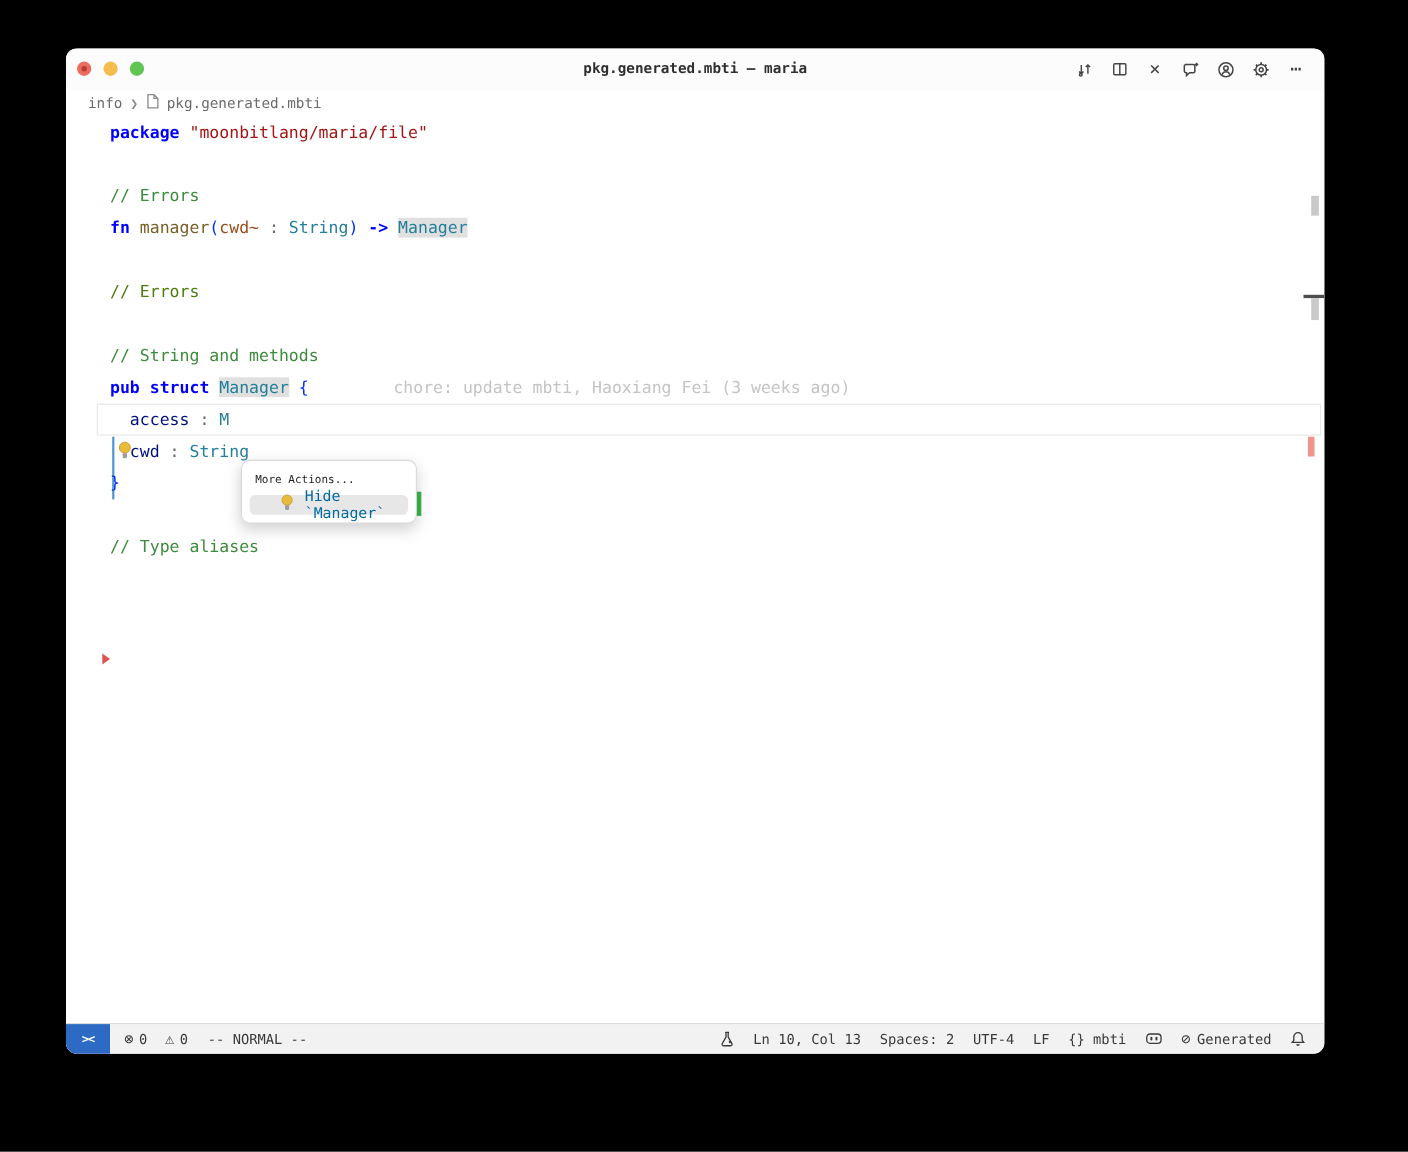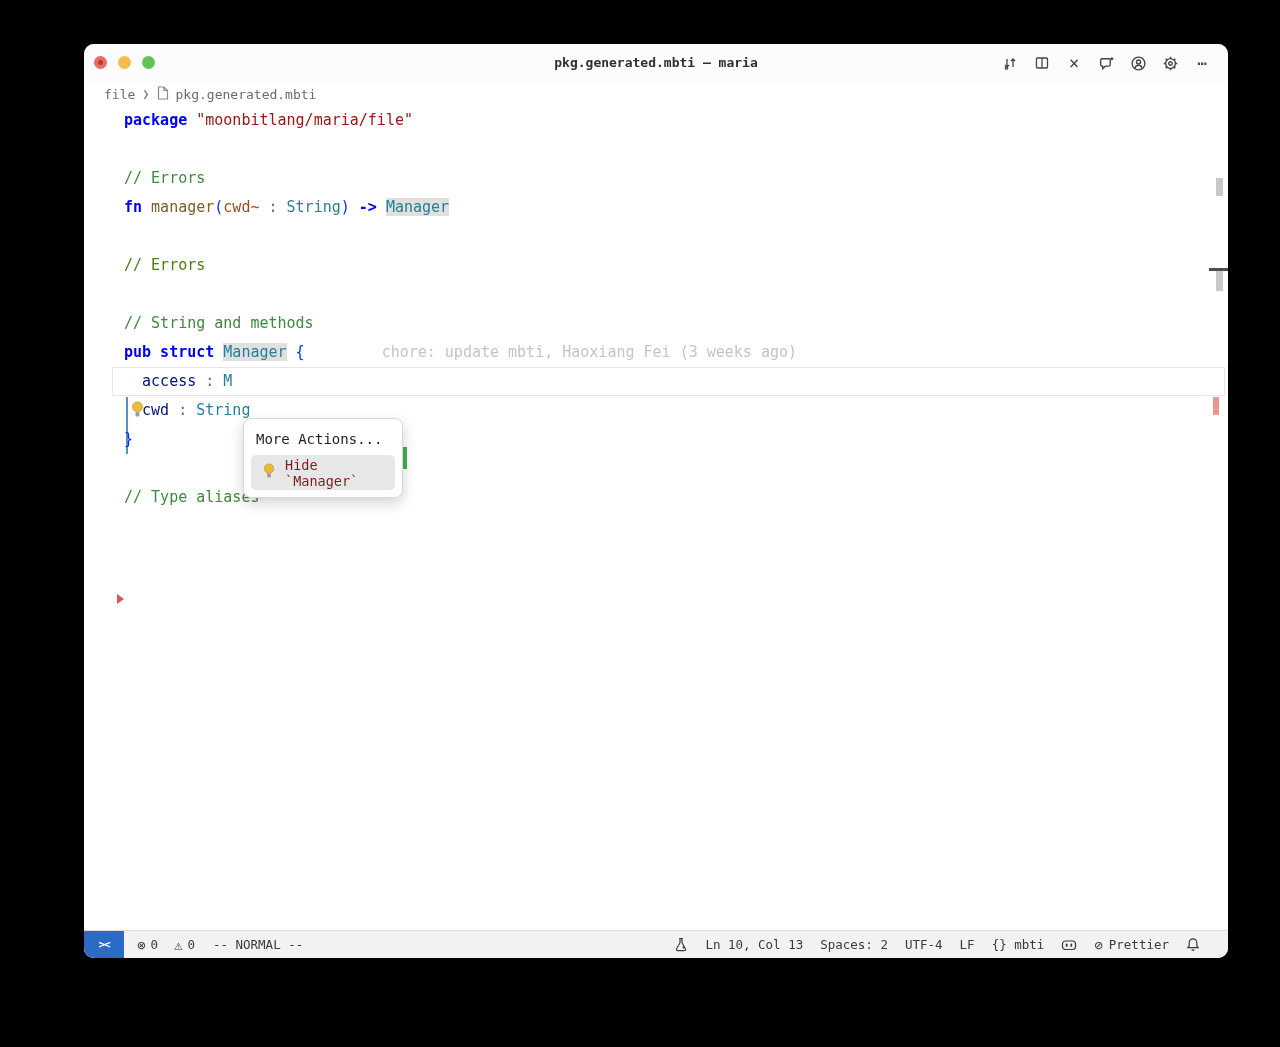--- a/index.html
+++ b/index.html
@@ -1,20 +1,20 @@
 <!DOCTYPE html>
 <html><head>
 <meta charset="utf-8">
 <style>
   * { margin:0; padding:0; box-sizing:border-box; }
   html,body { width:1280px; height:1047px; }
   body { background:#000; position:relative; font-family:"DejaVu Sans Mono", monospace; }
 
   .window {
-    position:absolute; left:84px; top:44px; width:1144px; height:914px;
+    position:absolute; left:60px; top:44px; width:1144px; height:914px;
     background:#fff; border-radius:10px; overflow:hidden;
   }
 
   
   .titlebar { position:relative; height:38px; background:#fcfcfc; }
   .traffic { position:absolute; top:11.5px; width:13px; height:13px; border-radius:50%; }
   .t-red   { left:10px; background:#ec6a5e; }
   .t-red::after { content:""; position:absolute; left:4px; top:4px; width:5px; height:5px; border-radius:50%; background:#b33d33; }
   .t-yellow{ left:34px; background:#f5bd4f; }
   .t-green { left:58px; background:#61c554; }
@@ -40,23 +40,23 @@
     border:1px solid #e7e7e7; z-index:1; }
   .indent-guide { position:absolute; left:42px; top:291px; width:1.5px; height:57px; background:#4e94ce; z-index:2; }
 
   .bulb { position:absolute; z-index:3; }
   .bulb-editor { left:46px; top:295px; }
 
   
   .popup { position:absolute; left:159px; top:312px; width:160px; z-index:10;
     background:#fff; border:1px solid #d9d9d9; border-radius:8px;
     box-shadow:0 5px 14px rgba(0,0,0,.18); padding:7px; }
-  .popup-title { font-size:14px; color:#1f1f1f; padding:5px 5px 8px 5px; }
-  .popup-item { background:#e7e7e7; border-radius:5px; height:35px; display:flex;
-    align-items:center; gap:9px; padding:0 11px; font-size:13.5px; color:#7f1d1d; }
+  .popup-title { font-size:10px; color:#1f1f1f; padding:5px 5px 8px 5px; }
+  .popup-item { background:#e7e7e7; border-radius:5px; height:18px; display:flex;
+    align-items:center; gap:9px; padding:0 27px; font-size:13.5px; color:#0369a1; }
 
   .green-sliver { position:absolute; left:317px; top:341px; width:6px; height:22px;
     background:#3cb54a; z-index:5; }
 
   
   .ov-mark { position:absolute; z-index:4; }
   .ov-gray1 { left:1132px; top:72px;  width:7px; height:18px; background:#c9c9c9; }
   .ov-cursor{ left:1125px; top:162px; width:19px; height:2.5px; background:#4d4d4d; }
   .ov-gray2 { left:1132px; top:165px; width:7px; height:20px; background:#c9c9c9; }
   .ov-red   { left:1129px; top:291px; width:6px; height:18px; background:#f0958d; }
@@ -66,21 +66,21 @@
 
   
   .statusbar { position:absolute; left:0; right:0; bottom:0; height:28px;
     background:#f2f2f2; border-top:1px solid #dcdcdc; display:flex; align-items:center;
     font-size:12.5px; color:#3a3a3a; }
   .sb-remote { width:40px; height:28px; background:#2c6ac4; color:#fff; display:flex;
     align-items:center; justify-content:center; font-size:11px; font-weight:700; letter-spacing:-1px; }
   .sb-left { display:flex; align-items:center; gap:18px; padding-left:13px; }
   .sb-problems { display:flex; align-items:center; gap:5px; }
   .sb-problems .gap { width:6px; }
-  .sb-right { margin-left:auto; display:flex; align-items:flex-end; gap:17px; padding-right:28px; }
+  .sb-right { margin-left:auto; display:flex; align-items:flex-start; gap:17px; padding-right:17px; }
   .sb-item { display:flex; align-items:center; gap:6px; white-space:pre; }
   .sb-icon svg { stroke:#3a3a3a; fill:none; stroke-width:1.2; }
   .sb-glyph { font-size:14px; line-height:1; }
 </style>
 </head>
 <body>
 
 <div class="window">
 
   <div class="titlebar">
@@ -120,21 +120,21 @@
             <circle cx="8" cy="8" r="4.6"></circle>
             <circle cx="8" cy="8" r="1.7"></circle>
             <path d="M8 1.6v2 M8 12.4v2 M1.6 8h2 M12.4 8h2 M3.5 3.5l1.4 1.4 M11.1 11.1l1.4 1.4 M12.5 3.5l-1.4 1.4 M4.9 11.1l-1.4 1.4" stroke-width="1.5"></path>
           </svg>
       </div>
       <div class="tb-icon">⋯</div>
     </div>
   </div>
 
   <div class="breadcrumbs">
-    <span>file</span>
+    <span>info</span>
     <span class="crumb-chevron">❯</span>
     <span class="file-icon">
       <svg width="12" height="14" viewBox="0 0 12 14">
           <path d="M1.5 1h5.5L10.5 4.5V13h-9z M7 1v3.5H10.5"></path>
         </svg>
     </span>
     <span>pkg.generated.mbti</span>
   </div>
 
   <div class="editor">
@@ -216,21 +216,21 @@
       <div class="sb-item">{} mbti</div>
       <div class="sb-item sb-icon">
         <svg width="16" height="14" viewBox="0 0 16 14">
             <rect x="1.5" y="3" width="13" height="8.5" rx="3"></rect>
             <rect x="4.8" y="5.6" width="1.8" height="3.2" rx="0.9" fill="#3a3a3a" stroke="none"></rect>
             <rect x="9.4" y="5.6" width="1.8" height="3.2" rx="0.9" fill="#3a3a3a" stroke="none"></rect>
           </svg>
       </div>
       <div class="sb-item">
         <span class="sb-glyph">⊘</span>
-        <span>Prettier</span>
+        <span>Generated</span>
       </div>
       <div class="sb-item sb-icon">
         <svg width="14" height="15" viewBox="0 0 14 15">
             <path d="M7 1.8a3.8 3.8 0 0 0-3.8 3.8v3.2L1.8 10.6h10.4L10.8 8.8V5.6A3.8 3.8 0 0 0 7 1.8z M5.8 12.4a1.3 1.3 0 0 0 2.4 0"></path>
           </svg>
       </div>
     </div>
   </div>
 
 </div>

